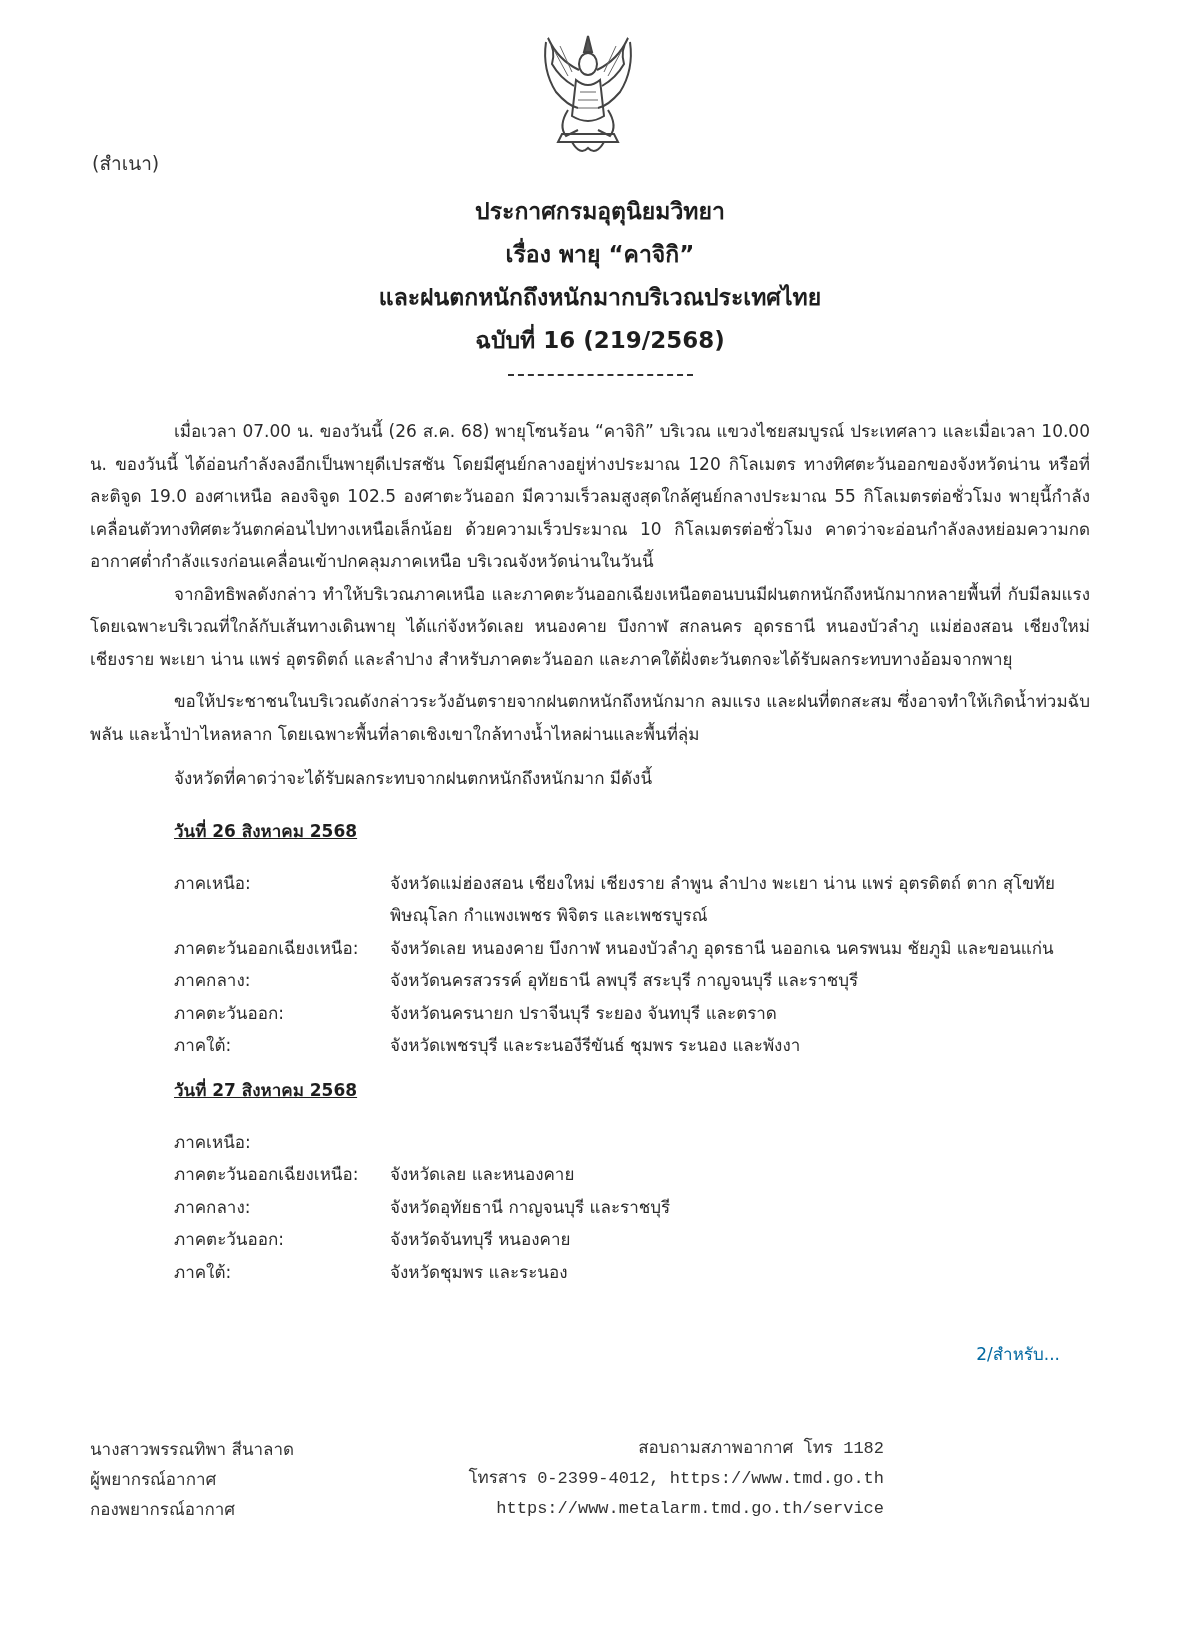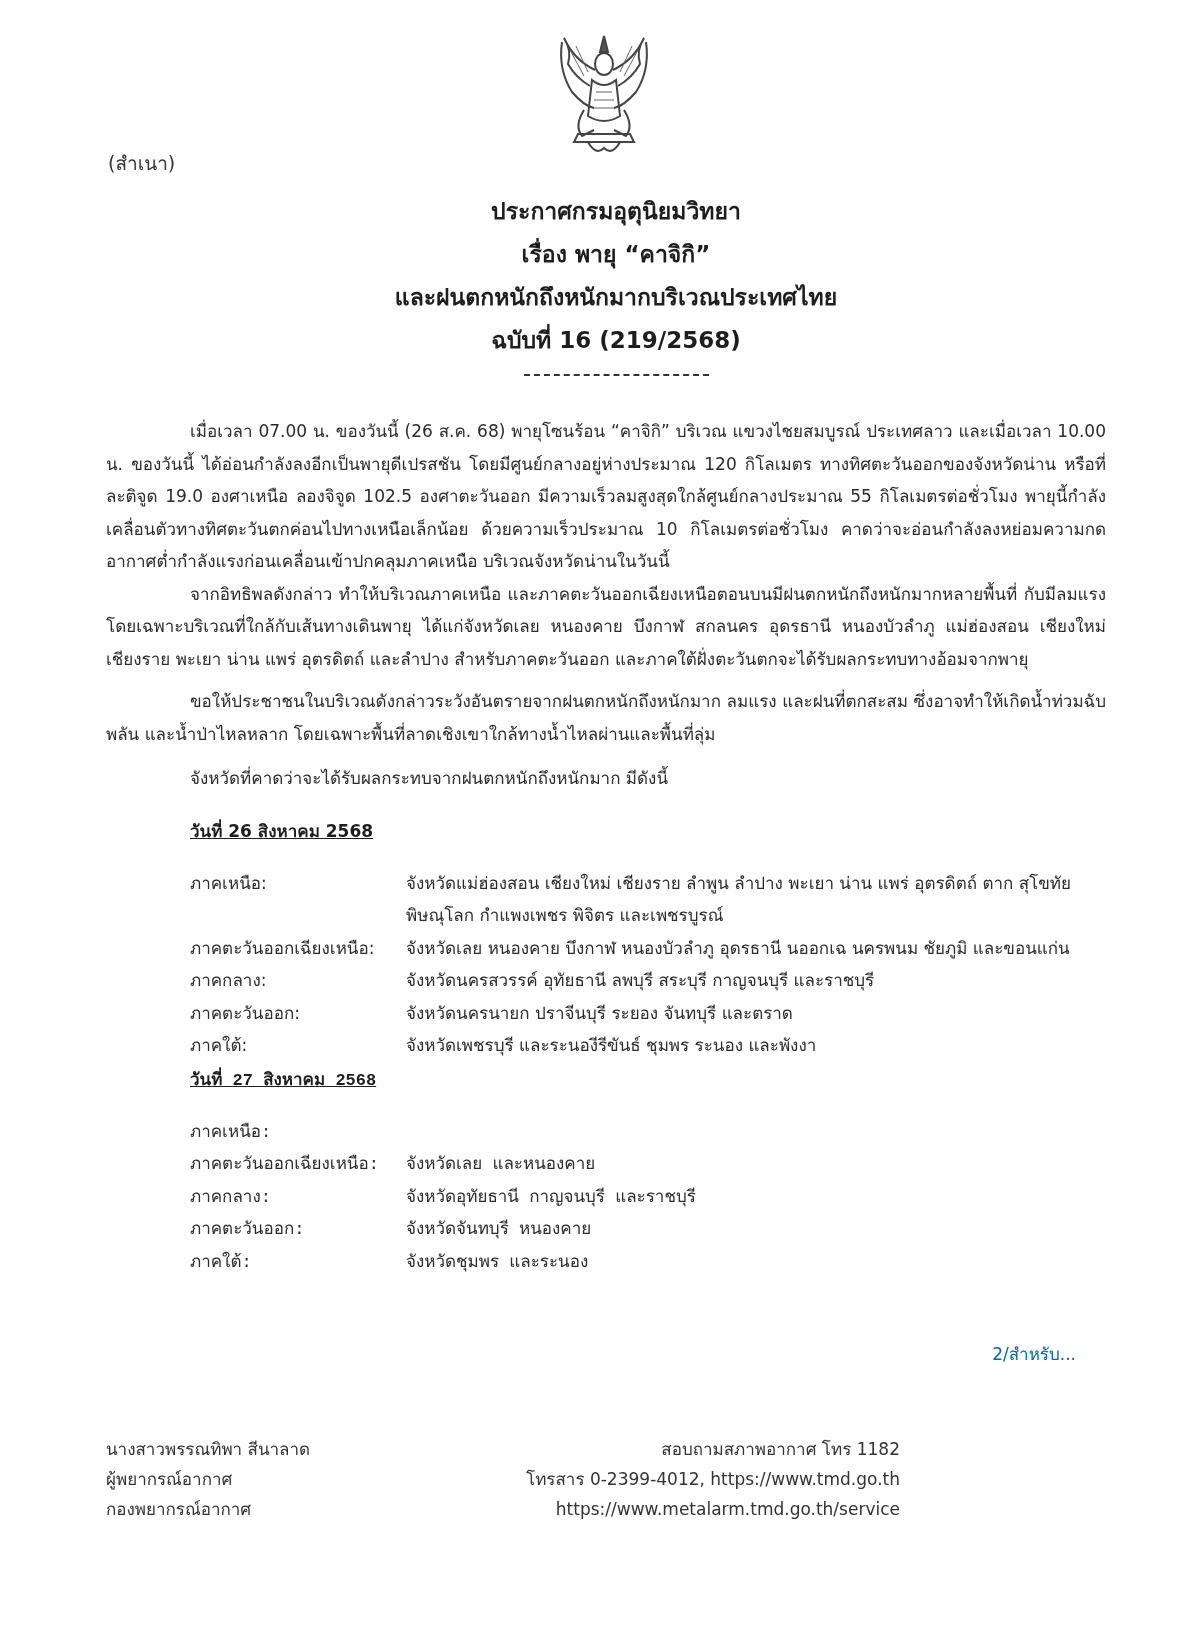--- a/index.html
+++ b/index.html
@@ -10,21 +10,21 @@
     body {
       width: 1200px;
       height: 1651px;
       position: relative;
       overflow: hidden;
       font-family: "DejaVu Sans", "Liberation Sans", sans-serif;
       color: #2a2a2a;
     }
     .page {
       position: absolute;
-      left: 16px; top: 0;
+      left: 0; top: 0;
       width: 992px;
       height: 1651px;
     }
     .garuda {
       position: absolute;
       left: 538px;
       top: 30px;
       width: 100px;
       height: 132px;
     }
@@ -97,22 +97,21 @@
     }
     .region-name {
       width: 216px;
       flex: none;
     }
     .region-provinces {
       width: 700px;
       text-align: left;
     }
     .day-block.second {
-      margin-top: 3px;
-      font-family: Liberation Mono, monospace;
+      margin-top: 12px;
     }
     .continue-note {
       position: absolute;
       left: 900px;
       top: 1340px;
       width: 160px;
       text-align: right;
       font-size: 17px;
       color: #0369a1;
     }
@@ -125,20 +124,21 @@
       color: #333;
     }
     .footer-right {
       position: absolute;
       right: 108px;
       top: 1434px;
       font-size: 17px;
       line-height: 30px;
       color: #333;
       text-align: right;
+      font-family: Liberation Mono, monospace;
     }
   </style>
 </head>
 <body>
 
 <div class="page">
 
   <svg class="garuda" viewBox="0 0 100 132">
     <g fill="none" stroke="#444" stroke-width="2">
       <path d="M50 6 L46 22 L54 22 Z" fill="#555"></path>

